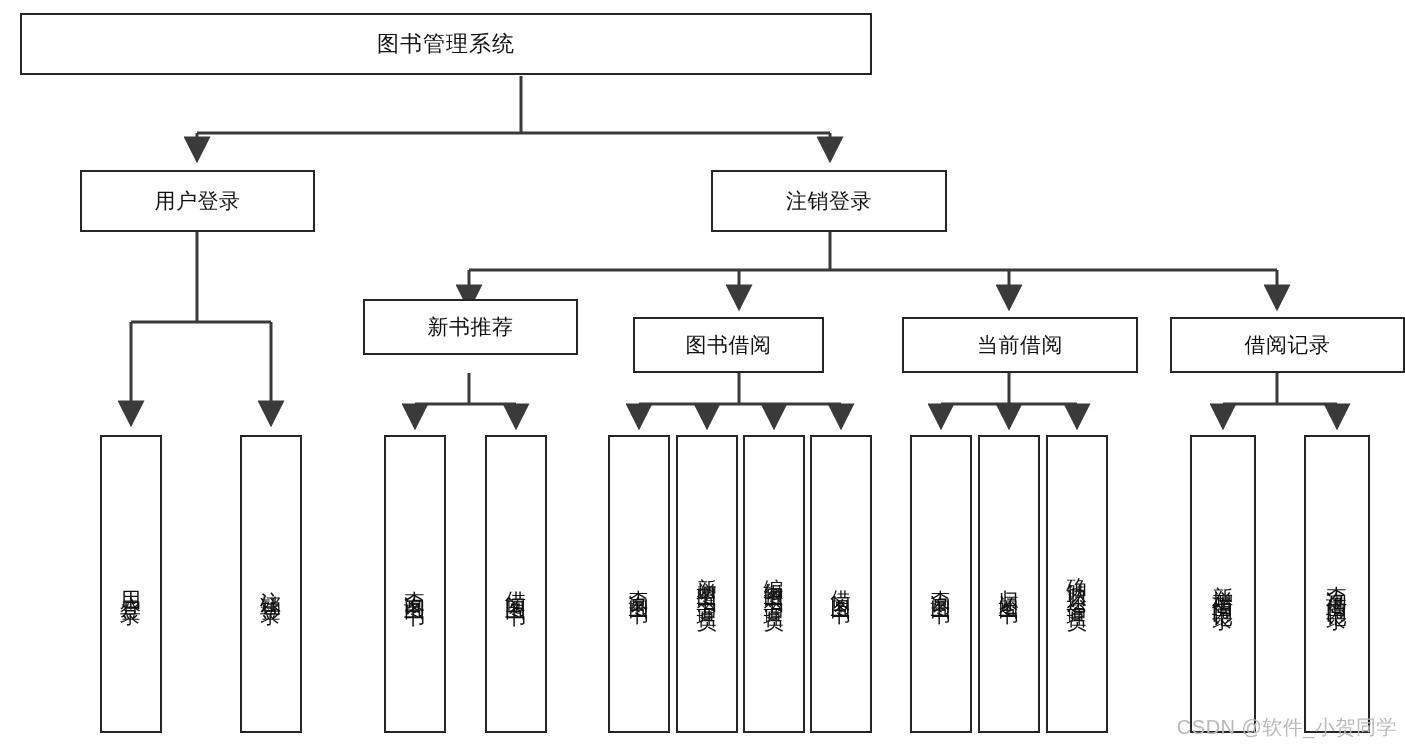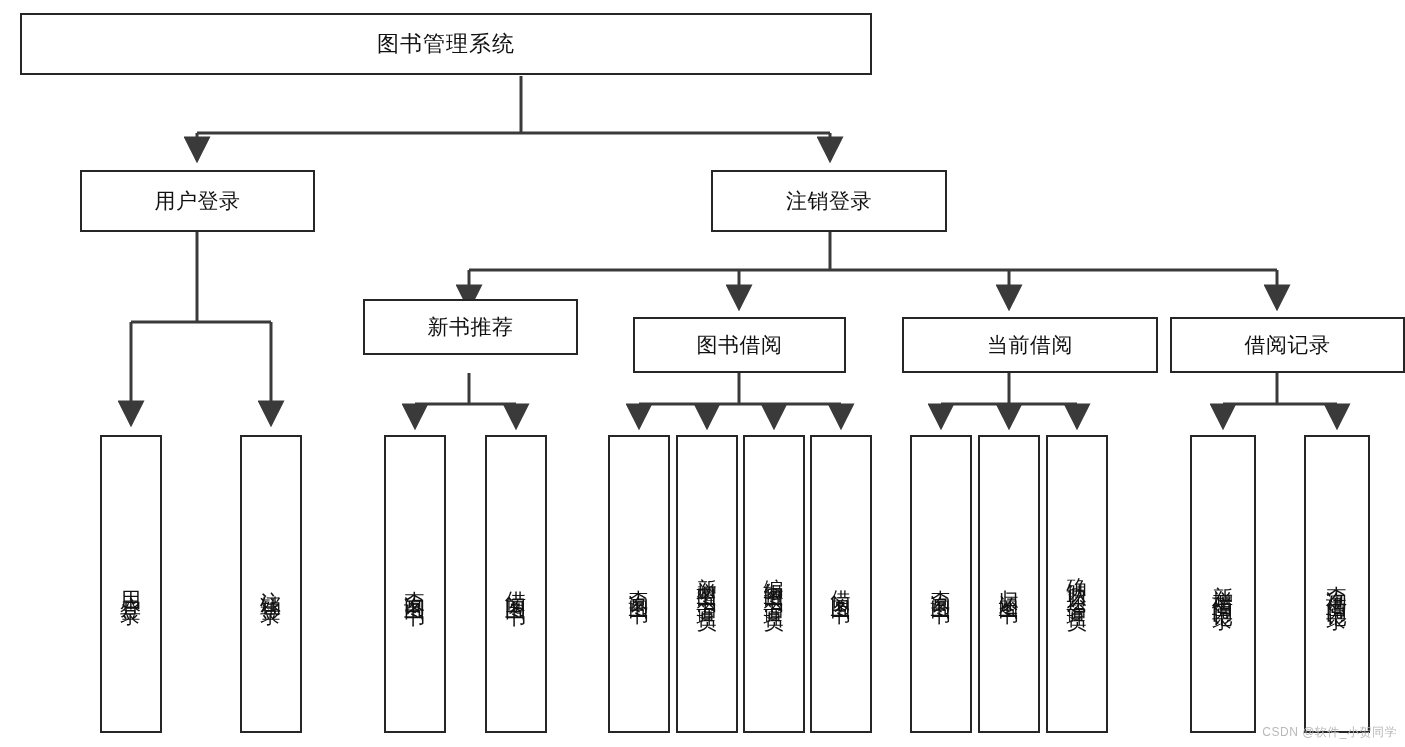--- a/index.html
+++ b/index.html
@@ -67,21 +67,21 @@
     white-space: nowrap;
   }
   .node.vwide .lbl {
     font-size: 21px;
     letter-spacing: 5px;
   }
   #watermark {
     position: absolute;
     right: 8px;
     bottom: 6px;
-    font-size: 12px;
+    font-size: 20px;
     color: #b9b9b9;
     letter-spacing: 0.5px;
     z-index: 5;
     white-space: nowrap;
   }
 </style>
 </head>
 <body>
 
 <div id="canvas">
@@ -145,24 +145,24 @@
   <div class="node h" style="left:80px; top:170px; width:235px; height:62px;">
     <span class="lbl">用户登录</span>
   </div>
   <div class="node h" style="left:711px; top:170px; width:236px; height:62px;">
     <span class="lbl">注销登录</span>
   </div>
 
   <div class="node h" style="left:363px; top:299px; width:215px; height:56px;">
     <span class="lbl">新书推荐</span>
   </div>
-  <div class="node h" style="left:633px; top:317px; width:213px; height:56px;">
+  <div class="node h" style="left:633px; top:317px; width:191px; height:56px;">
     <span class="lbl">图书借阅</span>
   </div>
-  <div class="node h" style="left:902px; top:317px; width:256px; height:56px;">
+  <div class="node h" style="left:902px; top:317px; width:236px; height:56px;">
     <span class="lbl">当前借阅</span>
   </div>
   <div class="node h" style="left:1170px; top:317px; width:235px; height:56px;">
     <span class="lbl">借阅记录</span>
   </div>
 
   <div class="node v vwide" style="left:100px; top:435px; width:62px; height:298px;">
     <span class="lbl">用户登录</span>
   </div>
   <div class="node v vwide" style="left:240px; top:435px; width:62px; height:298px;">

